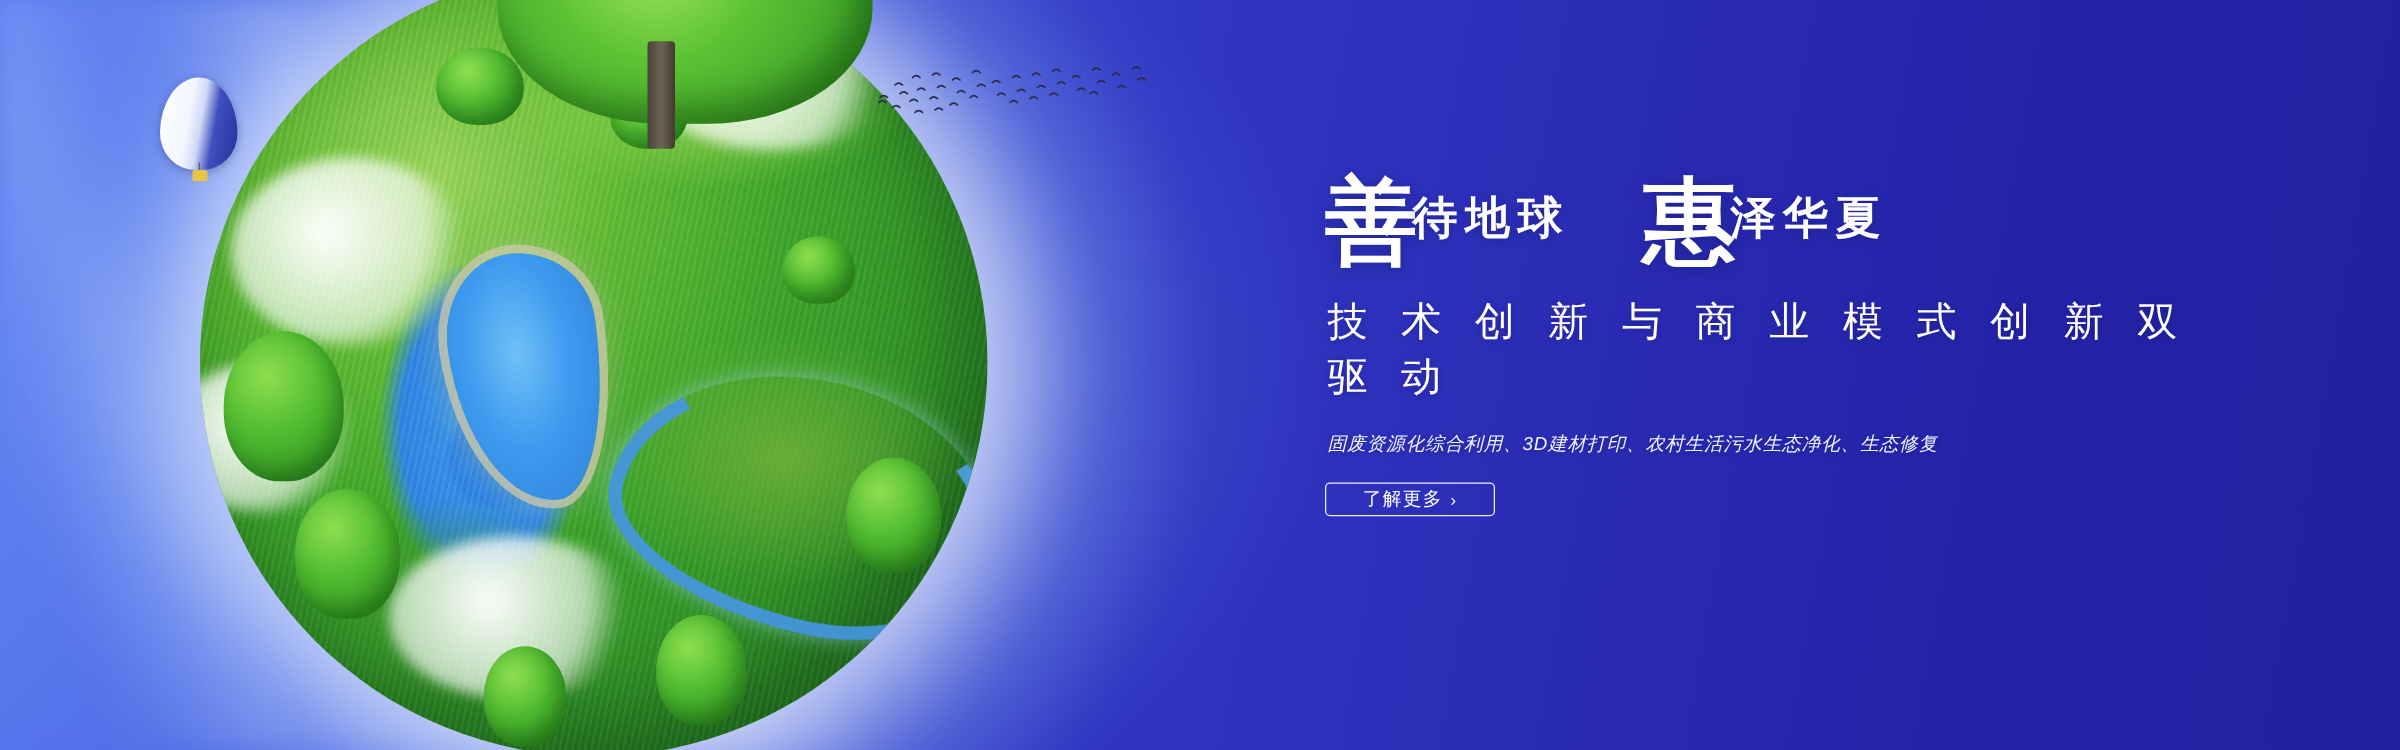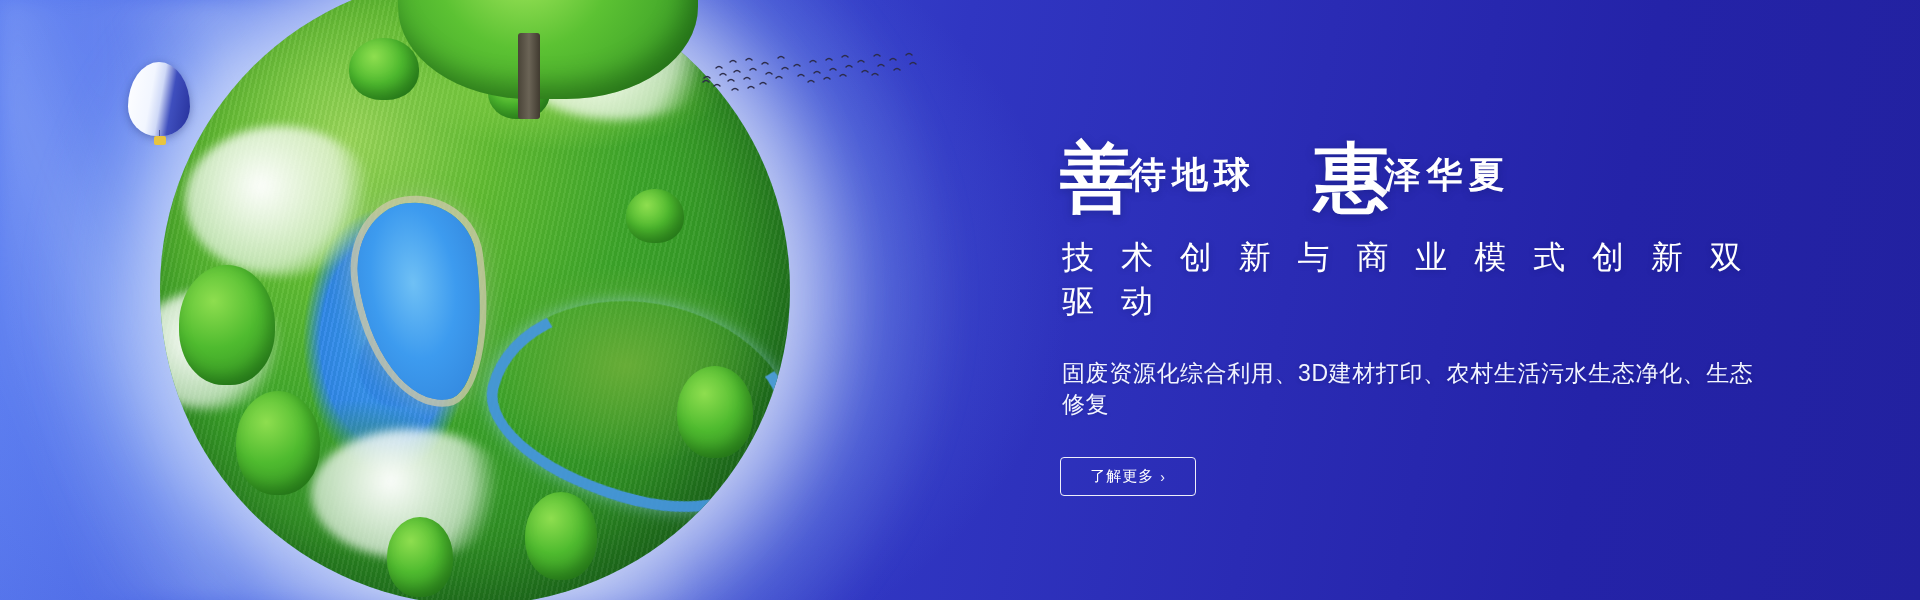--- a/index.html
+++ b/index.html
@@ -82,24 +82,24 @@
   .hl-part{display:inline-block;position:relative;margin-right:54px;}
   .hl-part:last-child{margin-right:0;}
   .hl-big{font-family:"DejaVu Serif","Liberation Serif",serif;font-size:74px;line-height:74px;
     font-weight:700;letter-spacing:0;vertical-align:-14px;
     text-shadow:0 2px 10px rgba(10,20,80,.35);}
   .hl-small{font-family:Liberation Serif, serif;font-size:36px;line-height:36px;
     font-weight:700;letter-spacing:6px;margin-left:-4px;vertical-align:2px;
     text-shadow:0 2px 8px rgba(10,20,80,.3);}
   .subtitle{font-size:32px;letter-spacing:9px;font-weight:400;margin:14px 0 0 2px;
     text-shadow:0 1px 6px rgba(10,20,80,.3);}
-  .desc{font-size:23px;letter-spacing:.6px;margin:34px 0 0 2px;color:#f2f4ff;
-    text-shadow:0 1px 4px rgba(10,20,80,.3);}
+  .desc{font-size:15px;letter-spacing:.6px;margin:22px 0 0 2px;color:#f2f4ff;
+    text-shadow:0 1px 4px rgba(10,20,80,.3);font-style:italic;}
   .cta{display:inline-flex;align-items:center;justify-content:center;gap:6px;
-    margin-top:37px;width:136px;height:39px;border:1px solid rgba(255,255,255,.92);
+    margin-top:21px;width:136px;height:27px;border:1px solid rgba(255,255,255,.92);
     border-radius:4px;background:transparent;color:#fff;font-size:15px;letter-spacing:1px;
     cursor:pointer;box-sizing:border-box;}
   .cta .chev{font-size:14px;opacity:.95;}
 </style>
 </head>
 <body>
 
 <div class="banner">
 
   <div class="streaks"></div>

